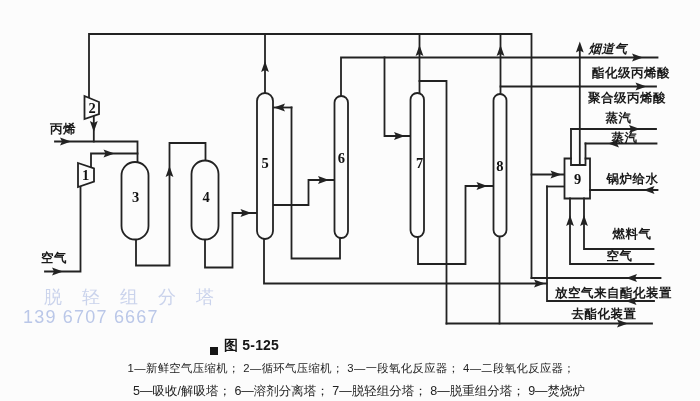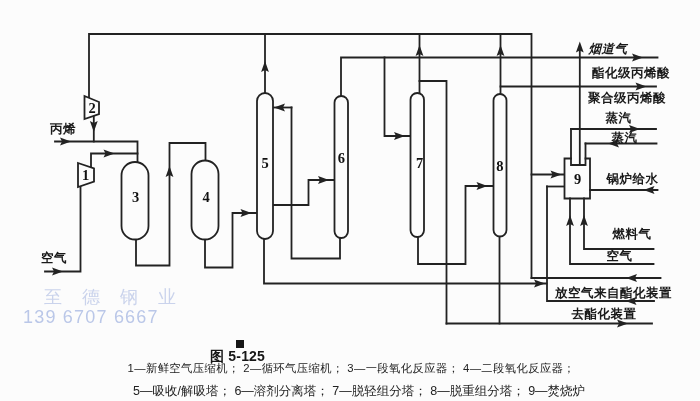--- a/index.html
+++ b/index.html
@@ -4,22 +4,22 @@
 <style>
   html,body{margin:0;padding:0;}
   .page{position:relative;width:700px;height:401px;background:#fcfcfc;overflow:hidden;
         font-family:"Liberation Sans",sans-serif;color:#1c1c1c;
         -webkit-font-smoothing:antialiased;}
   .diagram{position:absolute;left:0;top:0;}
   .lbl{position:absolute;white-space:nowrap;transform:translate(-50%,-50%);
        font-size:12.5px;font-weight:600;letter-spacing:0.5px;color:#1a1a1a;}
   .eqnum{position:absolute;white-space:nowrap;transform:translate(-50%,-50%);
        font-family:"Liberation Serif",serif;font-size:14.5px;font-weight:600;color:#111;}
-  .caption{position:absolute;left:210px;top:336.5px;display:flex;align-items:center;
-       font-size:14px;font-weight:700;color:#161616;flex-direction:column;}
+  .caption{position:absolute;left:210px;top:336.5px;display:flex;align-items:flex-end;
+       font-size:14px;font-weight:700;color:#161616;}
   .caption .sq{width:8px;height:8px;background:#161616;margin-right:6px;margin-top:3px;}
   .caption .num{margin-right:11px;letter-spacing:0.2px;}
   .caption .ttl{letter-spacing:0.35px;font-size:13.4px;}
   .legend{position:absolute;white-space:nowrap;font-weight:450;color:#222;letter-spacing:0px;text-align:right;}
   .legend.l1{font-size:11.3px;letter-spacing:0.42px;}
   .legend.l2{font-size:12.5px;letter-spacing:0px;}
   .wm1{position:absolute;left:44px;top:285px;font-size:18px;font-weight:500;
        letter-spacing:20px;color:rgba(168,184,225,0.6);}
   .wm2{position:absolute;left:23px;top:307px;font-size:18px;font-weight:400;
        letter-spacing:1.2px;color:rgba(152,172,221,0.66);}
@@ -157,21 +157,21 @@
 <div class="lbl" style="left:631px;top:72.5px;">酯化级丙烯酸</div>
 <div class="lbl" style="left:627px;top:98px;">聚合级丙烯酸</div>
 <div class="lbl" style="left:618.5px;top:118px;">蒸汽</div>
 <div class="lbl" style="left:624.5px;top:137.5px;">蒸汽</div>
 <div class="lbl" style="left:632.5px;top:178.5px;">锅炉给水</div>
 <div class="lbl" style="left:632px;top:234px;">燃料气</div>
 <div class="lbl" style="left:619.5px;top:255.5px;">空气</div>
 <div class="lbl" style="left:613.5px;top:292.5px;">放空气来自酯化装置</div>
 <div class="lbl" style="left:604px;top:313.5px;">去酯化装置</div>
 
-<div class="wm1">至德钢业</div>
+<div class="wm1">脱轻组分塔</div>
 <div class="wm2">139 6707 6667</div>
 
 <div class="caption">
   <span class="sq"></span>
   <span class="num">图 5-125</span>
 </div>
 <div class="legend l1" style="left:127.5px;top:361px;">1—新鲜空气压缩机； 2—循环气压缩机； 3—一段氧化反应器； 4—二段氧化反应器；</div>
 <div class="legend l2" style="left:133px;top:382.5px;">5—吸收/解吸塔； 6—溶剂分离塔； 7—脱轻组分塔； 8—脱重组分塔； 9—焚烧炉</div>
 
 </div>

